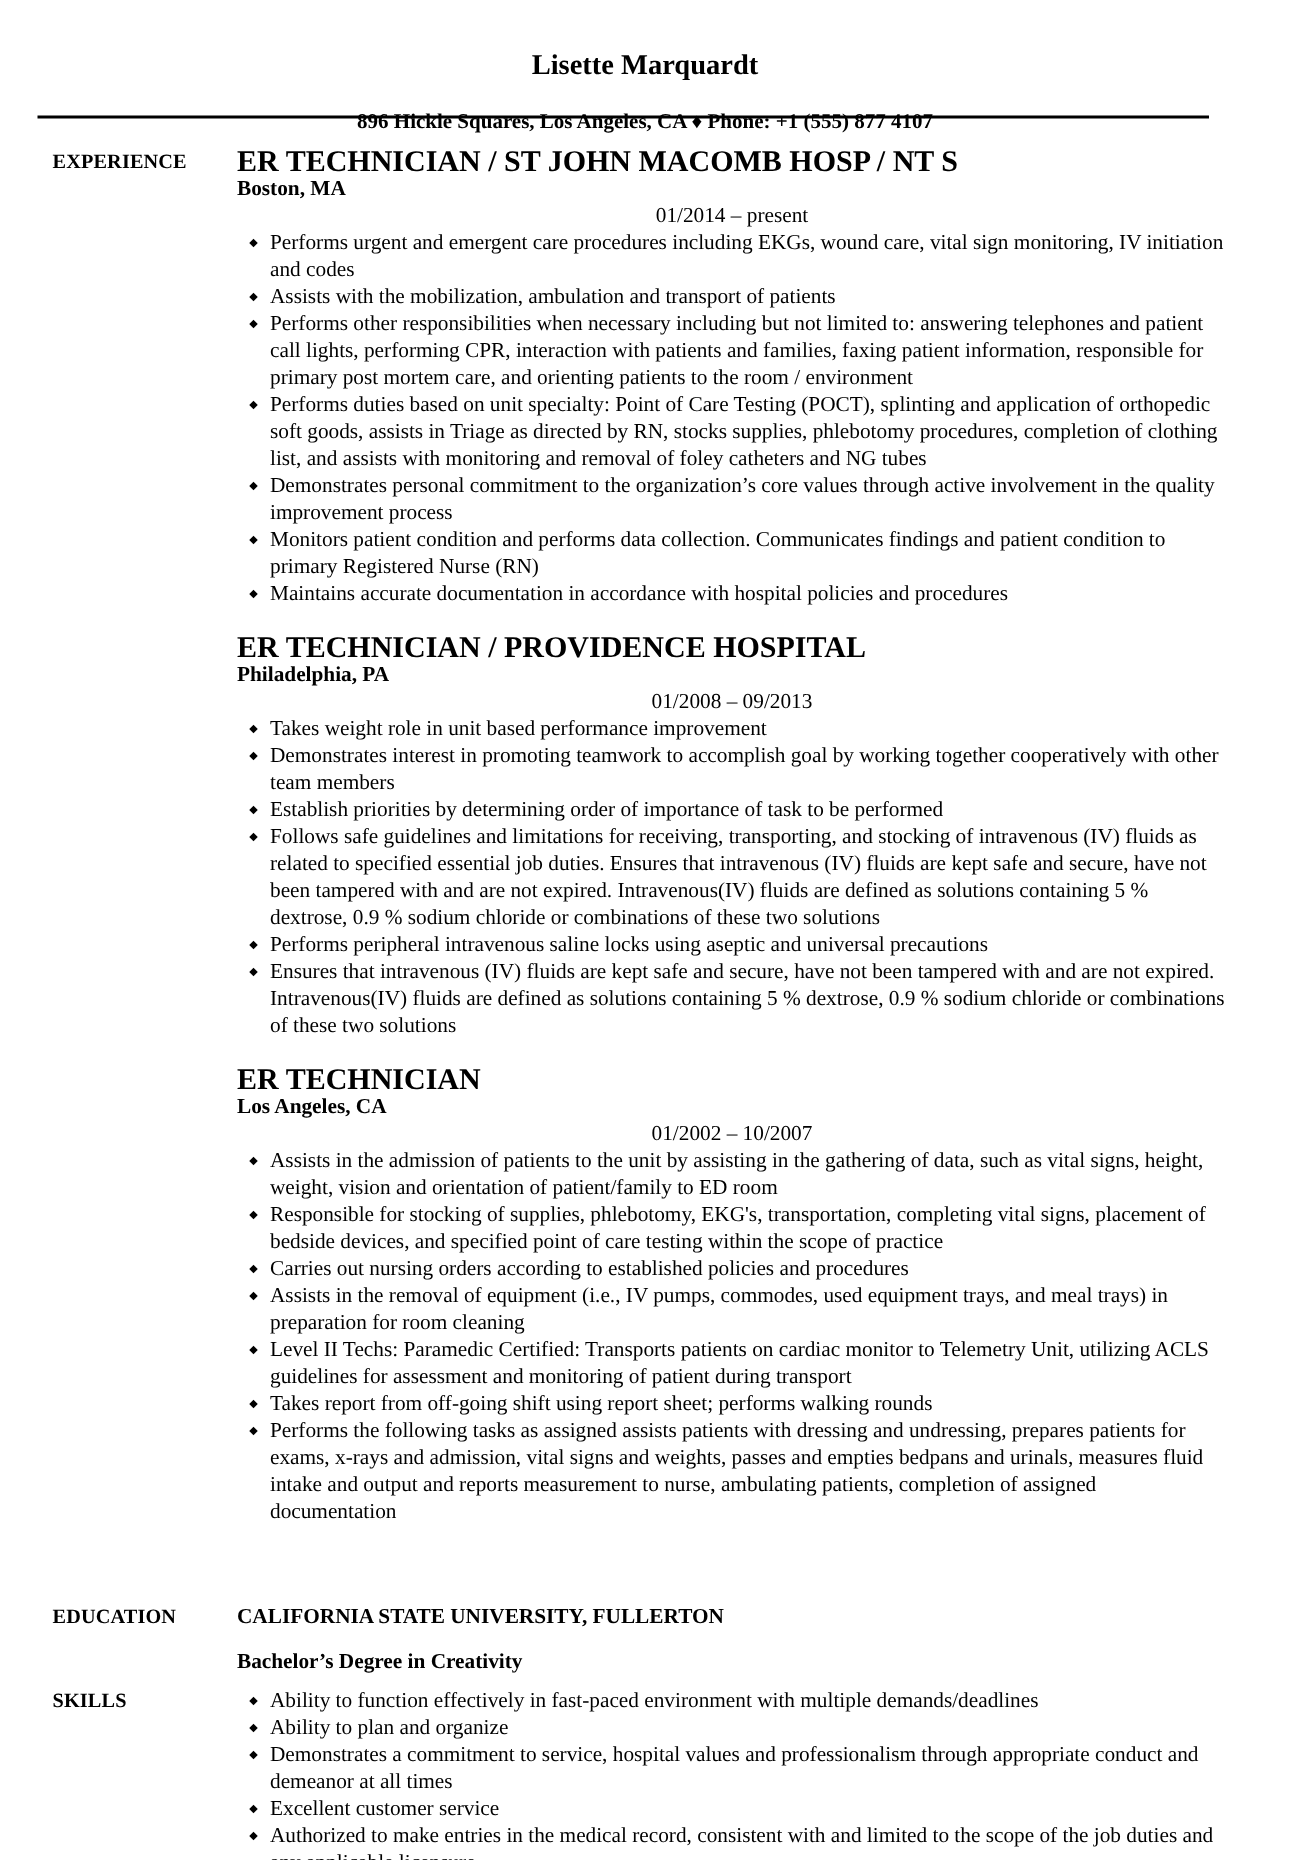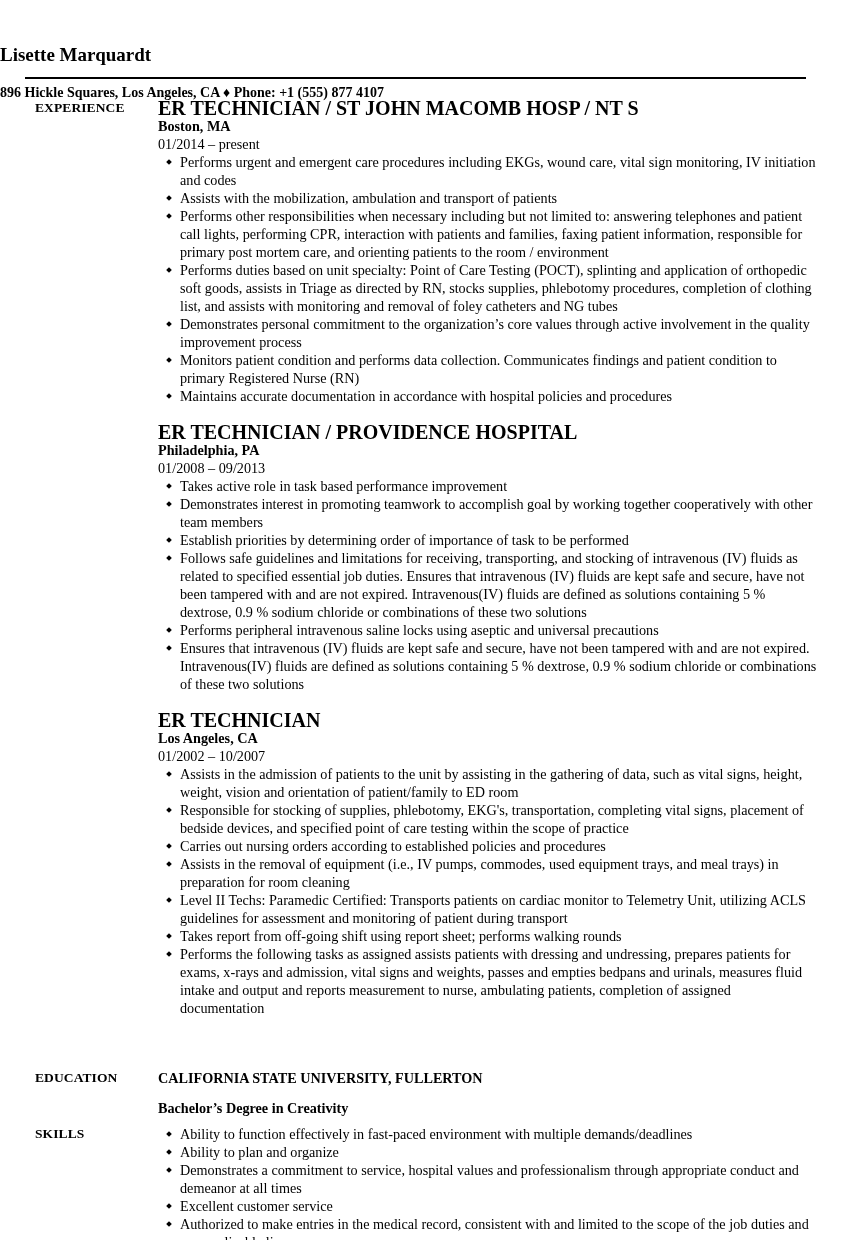--- a/index.html
+++ b/index.html
@@ -1,33 +1,33 @@
 <!DOCTYPE html>
 <html><head>
 <meta charset="utf-8">
 <style>
   html, body { margin: 0; padding: 0; background: #ffffff; }
   body {
     width: 860px; height: 1240px; overflow: hidden; position: relative;
     font-family: "Liberation Serif", "DejaVu Serif", serif;
     color: #000; font-size: 14.2px; line-height: 18px;
   }
-  .header { position: absolute; left: 0; top: 43px; width: 860px; }
+  .header { position: absolute; left: 0; top: 32px; width: 860px; text-align: center; }
   .name { font-weight: bold; font-size: 19px; line-height: 24px; }
   .contact { font-weight: bold; font-size: 14px; line-height: 18px; margin-top: 17px; }
   .rule { position: absolute; left: 25px; top: 77px; width: 781px; height: 2px; background: #000; }
 
   .section { position: absolute; left: 0; width: 860px; }
   .section-label { position: absolute; left: 35px; top: 0; font-weight: bold; font-size: 13.5px; letter-spacing: 0.1px; text-align: right; }
   .section-body { position: absolute; left: 158px; top: 0; width: 660px; }
 
   .job { margin-bottom: 18px; }
   .job-title { font-weight: bold; font-size: 20px; line-height: 18px; }
   .job-loc { font-weight: bold; line-height: 18px; }
-  .job-dates { line-height: 18px; }
+  .job-dates { line-height: 18px; text-align: center; }
 
   ul.bullets { list-style: none; margin: 0; padding: 0; }
   ul.bullets li { position: relative; padding-left: 22px; line-height: 18px; }
   ul.bullets li::before {
     content: ""; position: absolute; left: 9px; top: 7px;
     width: 4px; height: 4px; background: #000; transform: rotate(45deg);
   }
 
   .edu-school { font-weight: bold; }
   .edu-degree { font-weight: bold; margin-top: 12px; }
@@ -58,21 +58,21 @@
         <li>Monitors patient condition and performs data collection. Communicates findings and patient condition to primary Registered Nurse (RN)</li>
         <li>Maintains accurate documentation in accordance with hospital policies and procedures</li>
       </ul>
     </div>
 
     <div class="job" style="margin-top:0;">
       <div class="job-title">ER TECHNICIAN / PROVIDENCE HOSPITAL</div>
       <div class="job-loc">Philadelphia, PA</div>
       <div class="job-dates">01/2008 – 09/2013</div>
       <ul class="bullets">
-        <li>Takes active role in task based performance improvement</li>
+        <li>Takes weight role in unit based performance improvement</li>
         <li>Demonstrates interest in promoting teamwork to accomplish goal by working together cooperatively with other team members</li>
         <li>Establish priorities by determining order of importance of task to be performed</li>
         <li>Follows safe guidelines and limitations for receiving, transporting, and stocking of intravenous (IV) fluids as related to specified essential job duties. Ensures that intravenous (IV) fluids are kept safe and secure, have not been tampered with and are not expired. Intravenous(IV) fluids are defined as solutions containing 5 % dextrose, 0.9 % sodium chloride or combinations of these two solutions</li>
         <li>Performs peripheral intravenous saline locks using aseptic and universal precautions</li>
         <li>Ensures that intravenous (IV) fluids are kept safe and secure, have not been tampered with and are not expired. Intravenous(IV) fluids are defined as solutions containing 5 % dextrose, 0.9 % sodium chloride or combinations of these two solutions</li>
       </ul>
     </div>
 
     <div class="job">
       <div class="job-title">ER TECHNICIAN</div>

